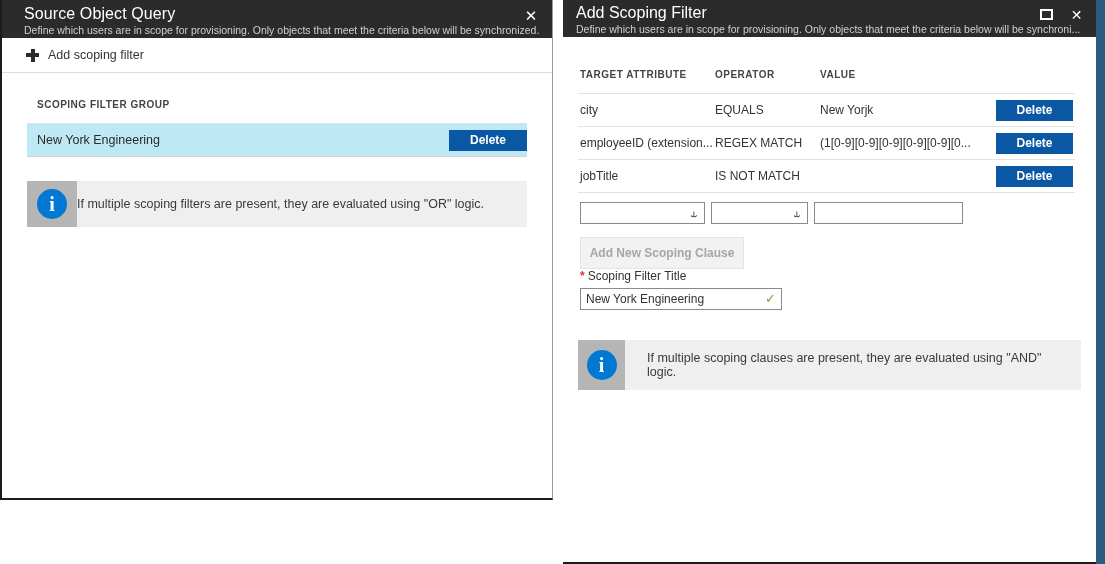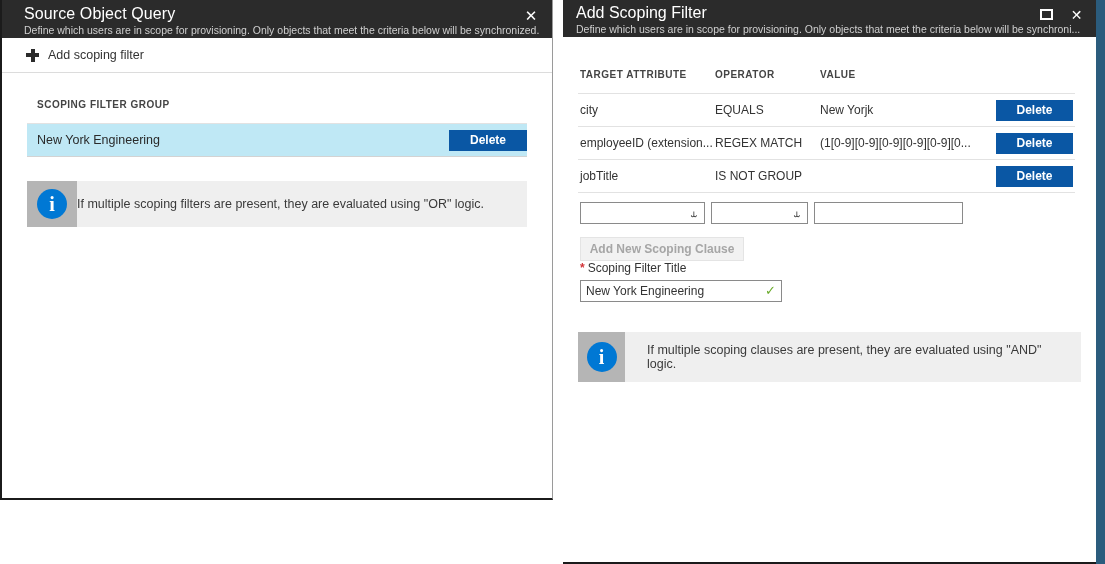--- a/index.html
+++ b/index.html
@@ -324,21 +324,21 @@
     box-sizing: border-box;
     font-family: "Liberation Sans", sans-serif;
     font-size: 12px;
     padding: 0 5px;
     color: #333;
   }
 
   .btn-add-clause {
     margin-top: 13px;
     margin-left: 2px;
-    height: 24px;
+    height: 32px;
     min-width: 164px;
     background: #f2f2f2;
     border: 1px solid #e4e4e4;
     color: #a6a6a6;
     font-size: 12px;
     font-weight: 700;
     font-family: "Liberation Sans", sans-serif;
     cursor: default;
   }
 
@@ -464,21 +464,21 @@
           <tr>
             <td>employeeID (extension...</td>
             <td>REGEX MATCH</td>
             <td>(1[0-9][0-9][0-9][0-9][0-9][0...</td>
             <td class="cell-action">
               <button class="btn-delete">Delete</button>
             </td>
           </tr>
           <tr>
             <td>jobTitle</td>
-            <td>IS NOT GROUP</td>
+            <td>IS NOT MATCH</td>
             <td></td>
             <td class="cell-action">
               <button class="btn-delete">Delete</button>
             </td>
           </tr>
         </tbody>
       </table>
 
       <div class="new-clause-row">
         <div class="sel-box">

